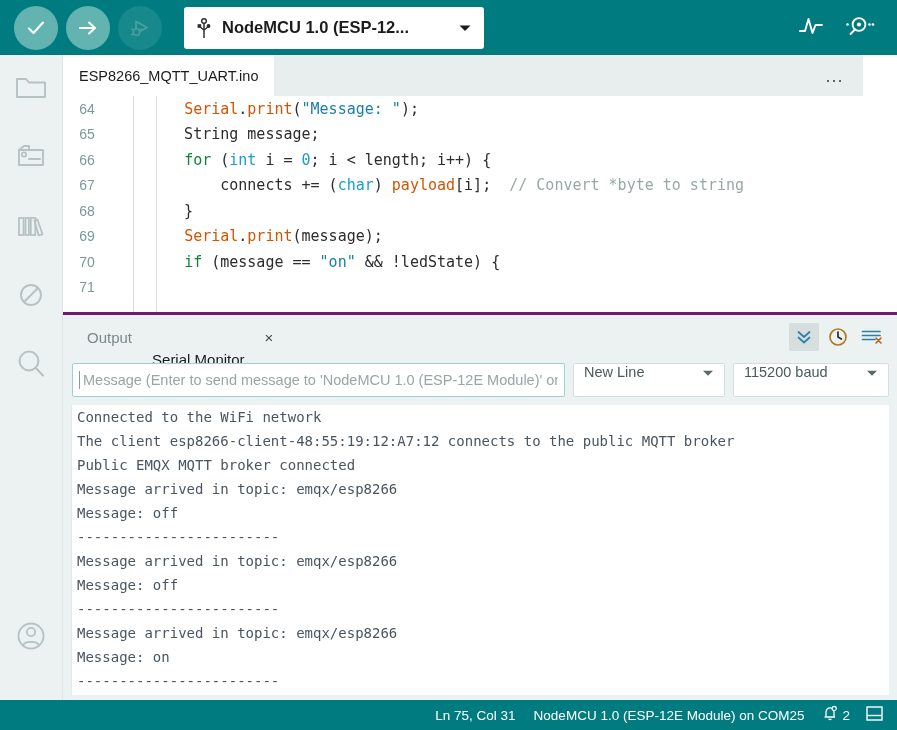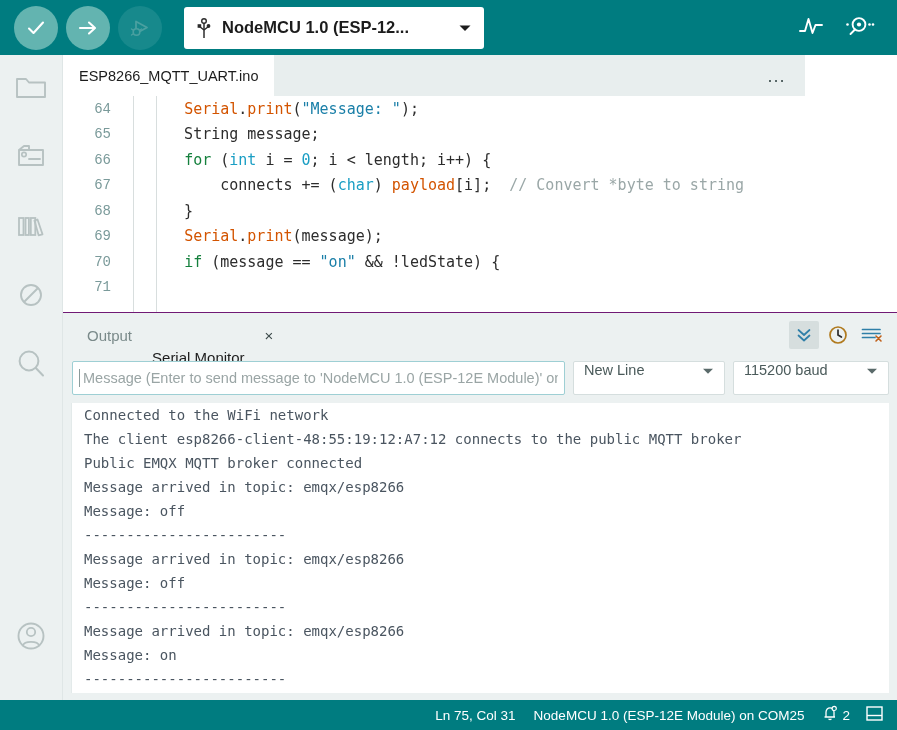--- a/index.html
+++ b/index.html
@@ -37,21 +37,21 @@
   .sidebar{
     position:absolute;left:0;top:55px;width:63px;height:645px;
     background:#ecf1f1;border-right:1px solid #dfe6e6;box-sizing:border-box;
     display:flex;flex-direction:column;align-items:center;
   }
   .side-ico{width:63px;height:69px;display:flex;align-items:center;justify-content:center;}
   .side-spacer{flex:1;}
 
   
   .tabbar{
-    position:absolute;left:63px;top:55px;width:742px;height:41px;
+    position:absolute;left:63px;top:55px;width:800px;height:41px;
     background:#e8eeee;display:flex;align-items:center;box-sizing:border-box;
   }
   .tab-active{
     height:41px;display:flex;align-items:center;padding:0 16px;
     background:#ffffff;font-size:14.5px;color:#1c1c1c;
   }
   .tabbar-more{
     margin-left:auto;margin-right:18px;font-size:19px;color:#4a5a5a;
     letter-spacing:1.5px;line-height:10px;
   }
@@ -59,43 +59,43 @@
   
   .editor{
     position:absolute;left:63px;top:96px;width:834px;height:216px;
     background:#ffffff;overflow:hidden;box-sizing:border-box;
   }
   .code-line{
     display:flex;height:25.5px;align-items:center;
     font-family:"DejaVu Sans Mono", monospace;font-size:15px;white-space:pre;
   }
   .gutter{
-    width:48px;text-align:right;padding-right:13px;color:#7a9a9a;
-    font-family:Liberation Mono, monospace;font-size:14px;flex:none;
+    width:48px;text-align:center;padding-right:13px;color:#7a9a9a;
+    font-family:Liberation Sans, sans-serif;font-size:14px;flex:none;
   }
   .fold{width:22px;flex:none;}
   .codetext{flex:1;padding-left:2px;color:#2c2c2c;overflow:hidden;}
   .iguide{position:absolute;top:0;width:1px;height:216px;background:#d8dede;}
 
   .t-fn{color:#d35400;}
   .t-kw{color:#15803d;}
   .t-type{color:#1a9ec4;}
   .t-str{color:#1a7fa8;}
   .t-num{color:#1a9ec4;}
   .t-com{color:#9aa7a7;}
   .t-pl{color:#2c2c2c;}
 
   .ed-scroll-track{position:absolute;right:0;top:96px;width:14px;height:216px;background:#ffffff;}
   .ed-scroll-thumb{position:absolute;right:1px;top:245px;width:12px;height:40px;background:#bfbfbf;}
   .ed-scroll-mark{position:absolute;right:1px;top:290px;width:12px;height:4px;background:#8a8a8a;}
 
   
   .panel{
     position:absolute;left:63px;top:312px;width:834px;height:388px;
-    background:#ecf1f1;box-sizing:border-box;border-top:1px solid #701a75;
+    background:#ecf1f1;box-sizing:border-box;border-top:3px solid #701a75;
   }
   .panel-head{height:44px;display:flex;align-items:center;padding-left:14px;box-sizing:border-box;}
   .ptab{font-size:15px;color:#7a8a8a;padding:0 10px;}
   .ptab.active{color:#1c1c1c;margin-top:44px;}
   .ptab-close{margin-left:4px;font-size:15px;color:#3c4a4a;padding:0 6px;}
   .panel-head-right{margin-left:auto;display:flex;align-items:center;gap:4px;padding-right:10px;}
   .ph-btn{width:30px;height:28px;display:flex;align-items:center;justify-content:center;border-radius:2px;}
   .ph-btn.on{background:#d6dede;}
 
   .sm-controls{display:flex;align-items:center;padding:0 8px 0 9px;gap:8px;height:42px;box-sizing:border-box;}
@@ -115,21 +115,21 @@
   .ddl.newline{width:152px;}
   .ddl.baud{width:156px;}
 
   .sm-out{
     position:absolute;left:8px;top:90px;width:818px;height:290px;
     background:#ffffff;box-sizing:border-box;overflow:hidden;
     border-left:1px solid #e3eaea;
   }
   .sm-line{
     font-family:"DejaVu Sans Mono", monospace;font-size:14px;color:#4a5560;
-    height:24px;line-height:24px;white-space:pre;padding-left:12px;
+    height:24px;line-height:24px;white-space:pre;padding-left:5px;
   }
 
   
   .status{
     position:absolute;left:0;bottom:0;width:897px;height:30px;background:#007c80;
     display:flex;align-items:center;justify-content:flex-end;
     font-size:13.5px;color:#ffffff;
   }
   .st-item{margin-right:18px;white-space:nowrap;}
   .st-bell{display:flex;align-items:center;gap:4px;margin-right:16px;}

